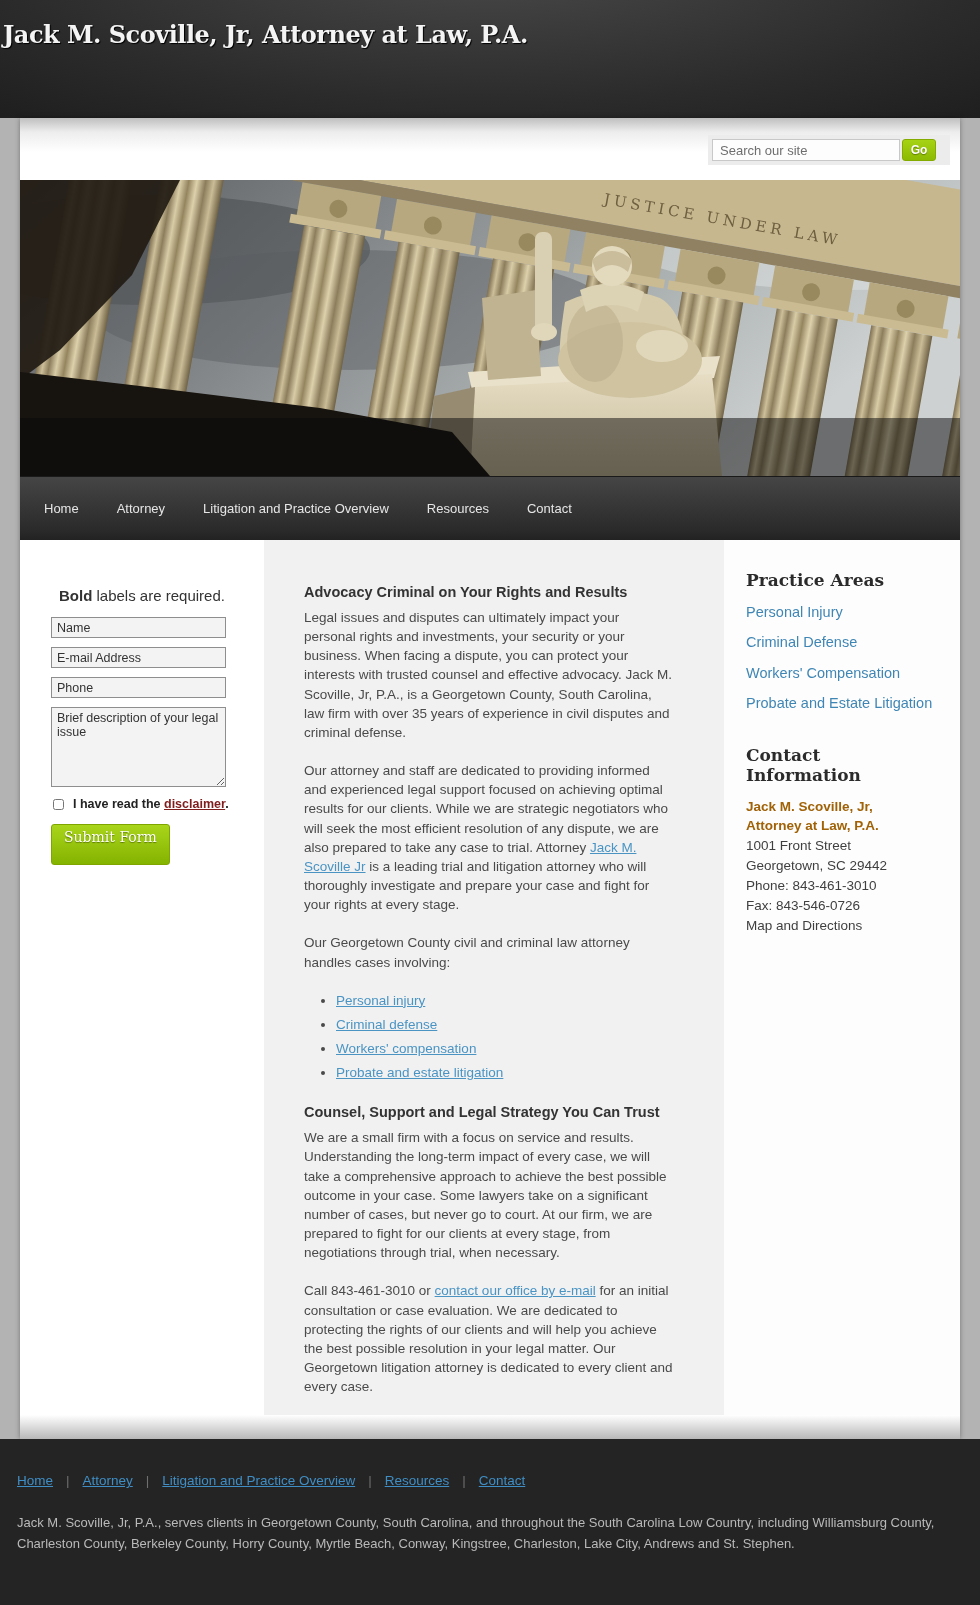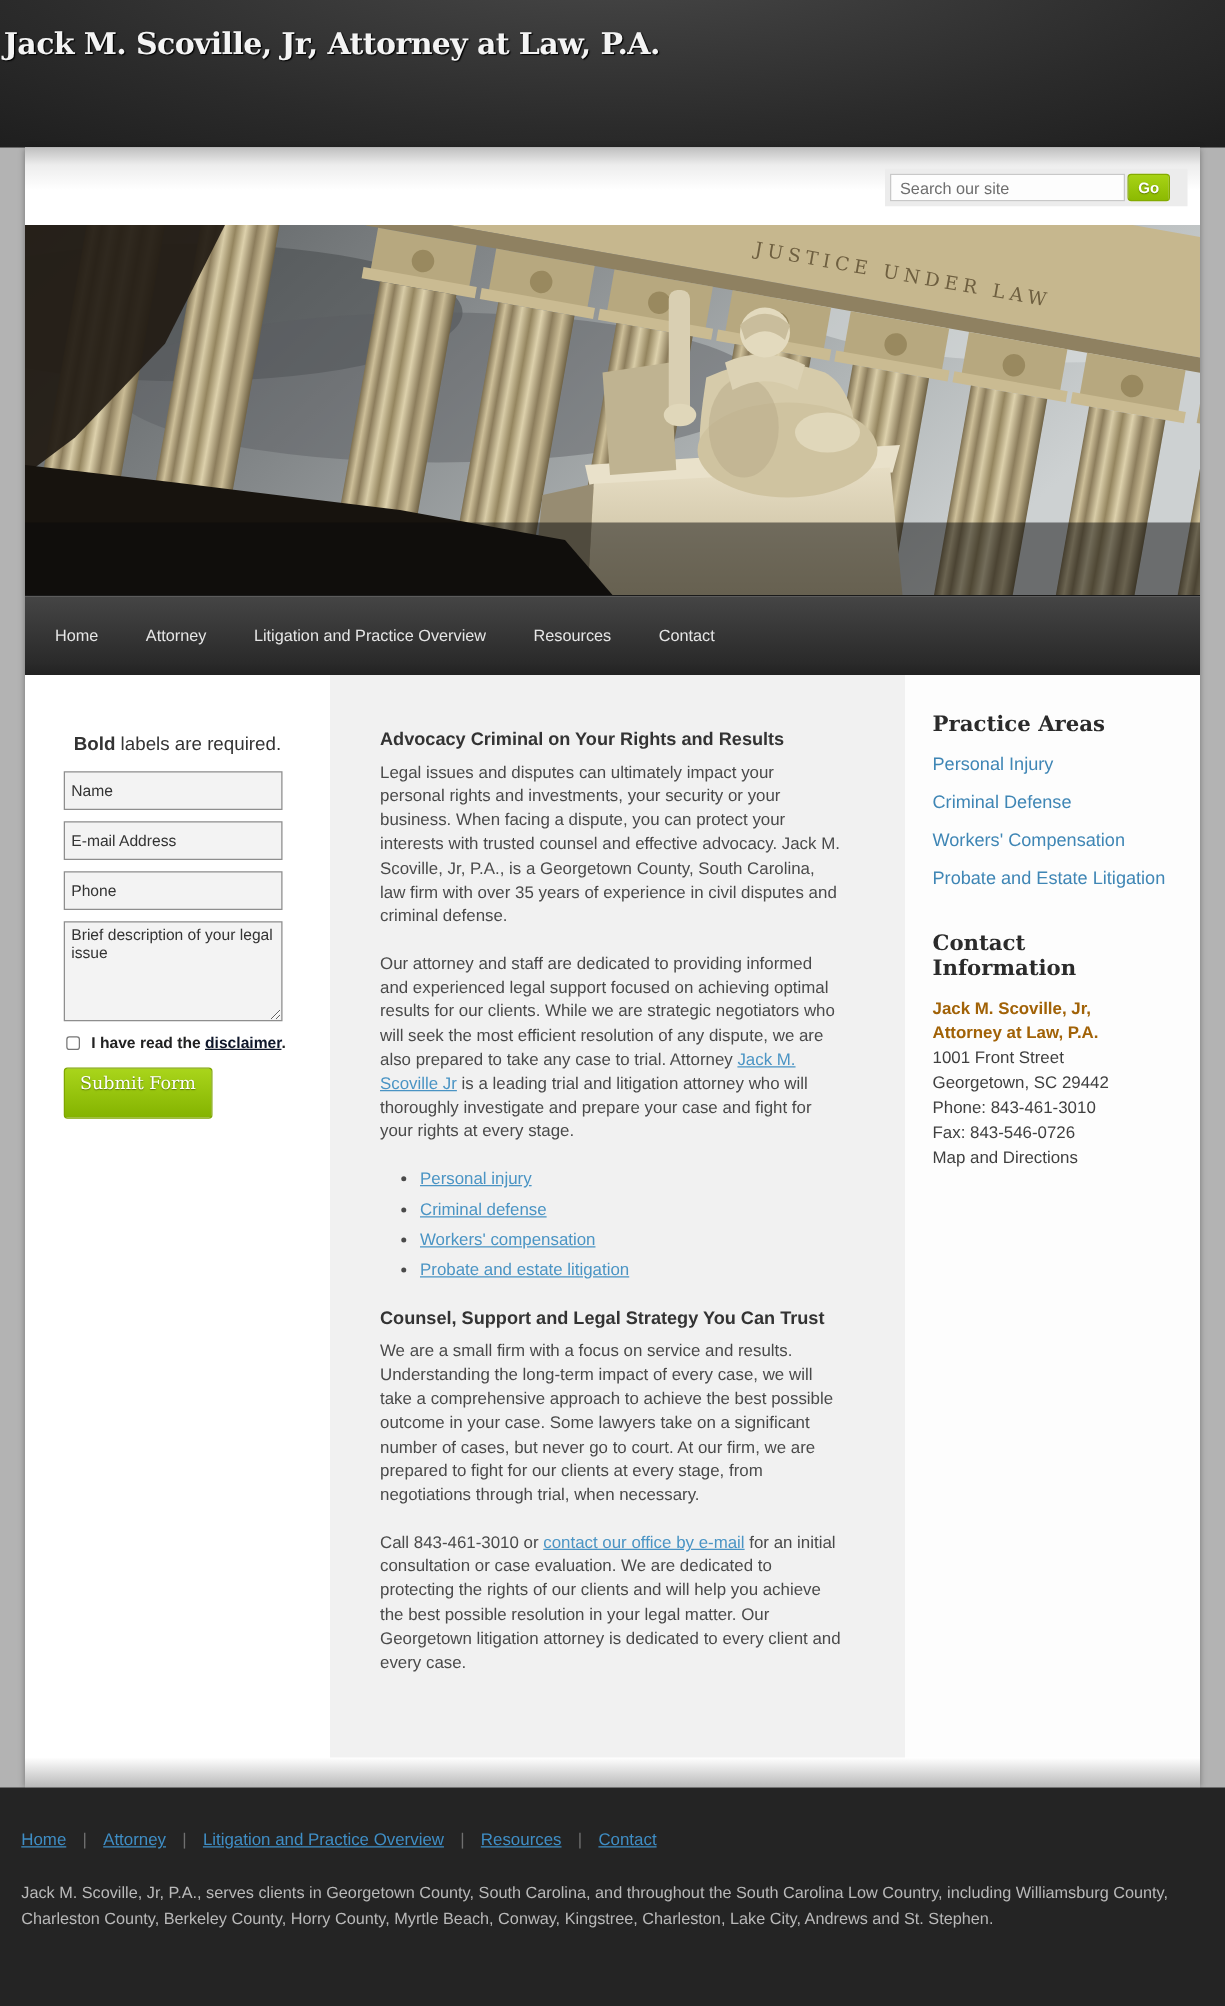--- a/index.html
+++ b/index.html
@@ -59,35 +59,35 @@
     color:#e6e6e6;font-size:13px;text-decoration:none;cursor:pointer;
   }
   
   .columns{display:flex;min-height:866px;background:#fff;}
   .col-left{width:244px;box-sizing:border-box;padding:47px 31px 0 31px;background:#fff;}
   .col-center{width:460px;box-sizing:border-box;padding:22px 50px 0 40px;background:#f1f1f1;}
   .col-right{flex:1;box-sizing:border-box;padding:18px 20px 0 22px;background:#fdfdfd;}
   
   .req-note{margin:0 0 13px 8px;font-size:15px;color:#333;}
   .lead-form input[type=text]{
-    display:block;width:175px;height:31px;margin:0 0 9px 0;
+    display:block;width:175px;height:21px;margin:0 0 9px 0;
     border:1px solid #8e8e8e;background:#f3f3f3;box-sizing:border-box;
     font-family:"Liberation Sans",sans-serif;font-size:12.5px;color:#a16207;padding:0 5px;
   }
   .lead-form textarea{
     display:block;width:175px;height:80px;margin:0 0 10px 0;
     border:1px solid #8e8e8e;background:#f3f3f3;box-sizing:border-box;
     font-family:"Liberation Sans",sans-serif;font-size:12.5px;color:#333;padding:3px 5px;
     resize:both;
   }
   .lead-form input::placeholder,.lead-form textarea::placeholder{color:#333;opacity:1;}
   .disc-row{display:flex;align-items:flex-start;gap:9px;margin:2px 0 12px 2px;}
   .disc-row input{margin:2px 0 0 0;width:11px;height:11px;}
   .disc-row label{font-size:12.5px;font-weight:bold;color:#222;line-height:1.2;}
-  .disc-row a{color:#0f172a;font-weight:bold;text-decoration:underline;cursor:pointer;}
+  .disc-row a{color:#7f1d1d;font-weight:bold;text-decoration:underline;cursor:pointer;}
   .submit-btn{
     border:1px solid #7fa600;border-radius:3px;
     background:linear-gradient(#a9d51b,#84b300);
     color:#fff;font-family:"DejaVu Serif",serif;font-size:14px;
     padding:4px 12px 19px;cursor:pointer;text-shadow:0 1px 1px #5d7a00;
   }
   
   .col-center h1{
     margin:0 0 24px 0;font-size:20px;line-height:1.15;color:#333;
     font-weight:bold;max-width:380px;
@@ -252,20 +252,21 @@
           <label><span>I have read the </span><a>disclaimer</a><span>.</span></label>
         </div>
         <button class="submit-btn">Submit Form</button>
       </div>
     </aside>
 
     <section class="col-center">
       <h3>Advocacy Criminal on Your Rights and Results</h3>
       <p>Legal issues and disputes can ultimately impact your personal rights and investments, your security or your business. When facing a dispute, you can protect your interests with trusted counsel and effective advocacy. Jack M. Scoville, Jr, P.A., is a Georgetown County, South Carolina, law firm with over 35 years of experience in civil disputes and criminal defense.</p>
       <p><span>Our attorney and staff are dedicated to providing informed and experienced legal support focused on achieving optimal results for our clients. While we are strategic negotiators who will seek the most efficient resolution of any dispute, we are also prepared to take any case to trial. Attorney </span><a>Jack M. Scoville Jr</a><span> is a leading trial and litigation attorney who will thoroughly investigate and prepare your case and fight for your rights at every stage.</span></p>
+      <p>Our Georgetown County civil and criminal law attorney handles cases involving:</p>
       <ul>
         <li><a>Personal injury</a></li>
         <li><a>Criminal defense</a></li>
         <li><a>Workers' compensation</a></li>
         <li><a>Probate and estate litigation</a></li>
       </ul>
       <h3>Counsel, Support and Legal Strategy You Can Trust</h3>
       <p>We are a small firm with a focus on service and results. Understanding the long-term impact of every case, we will take a comprehensive approach to achieve the best possible outcome in your case. Some lawyers take on a significant number of cases, but never go to court. At our firm, we are prepared to fight for our clients at every stage, from negotiations through trial, when necessary.</p>
       <p><span>Call 843-461-3010 or </span><a>contact our office by e-mail</a><span> for an initial consultation or case evaluation. We are dedicated to protecting the rights of our clients and will help you achieve the best possible resolution in your legal matter. Our Georgetown litigation attorney is dedicated to every client and every case.</span></p>
     </section>

